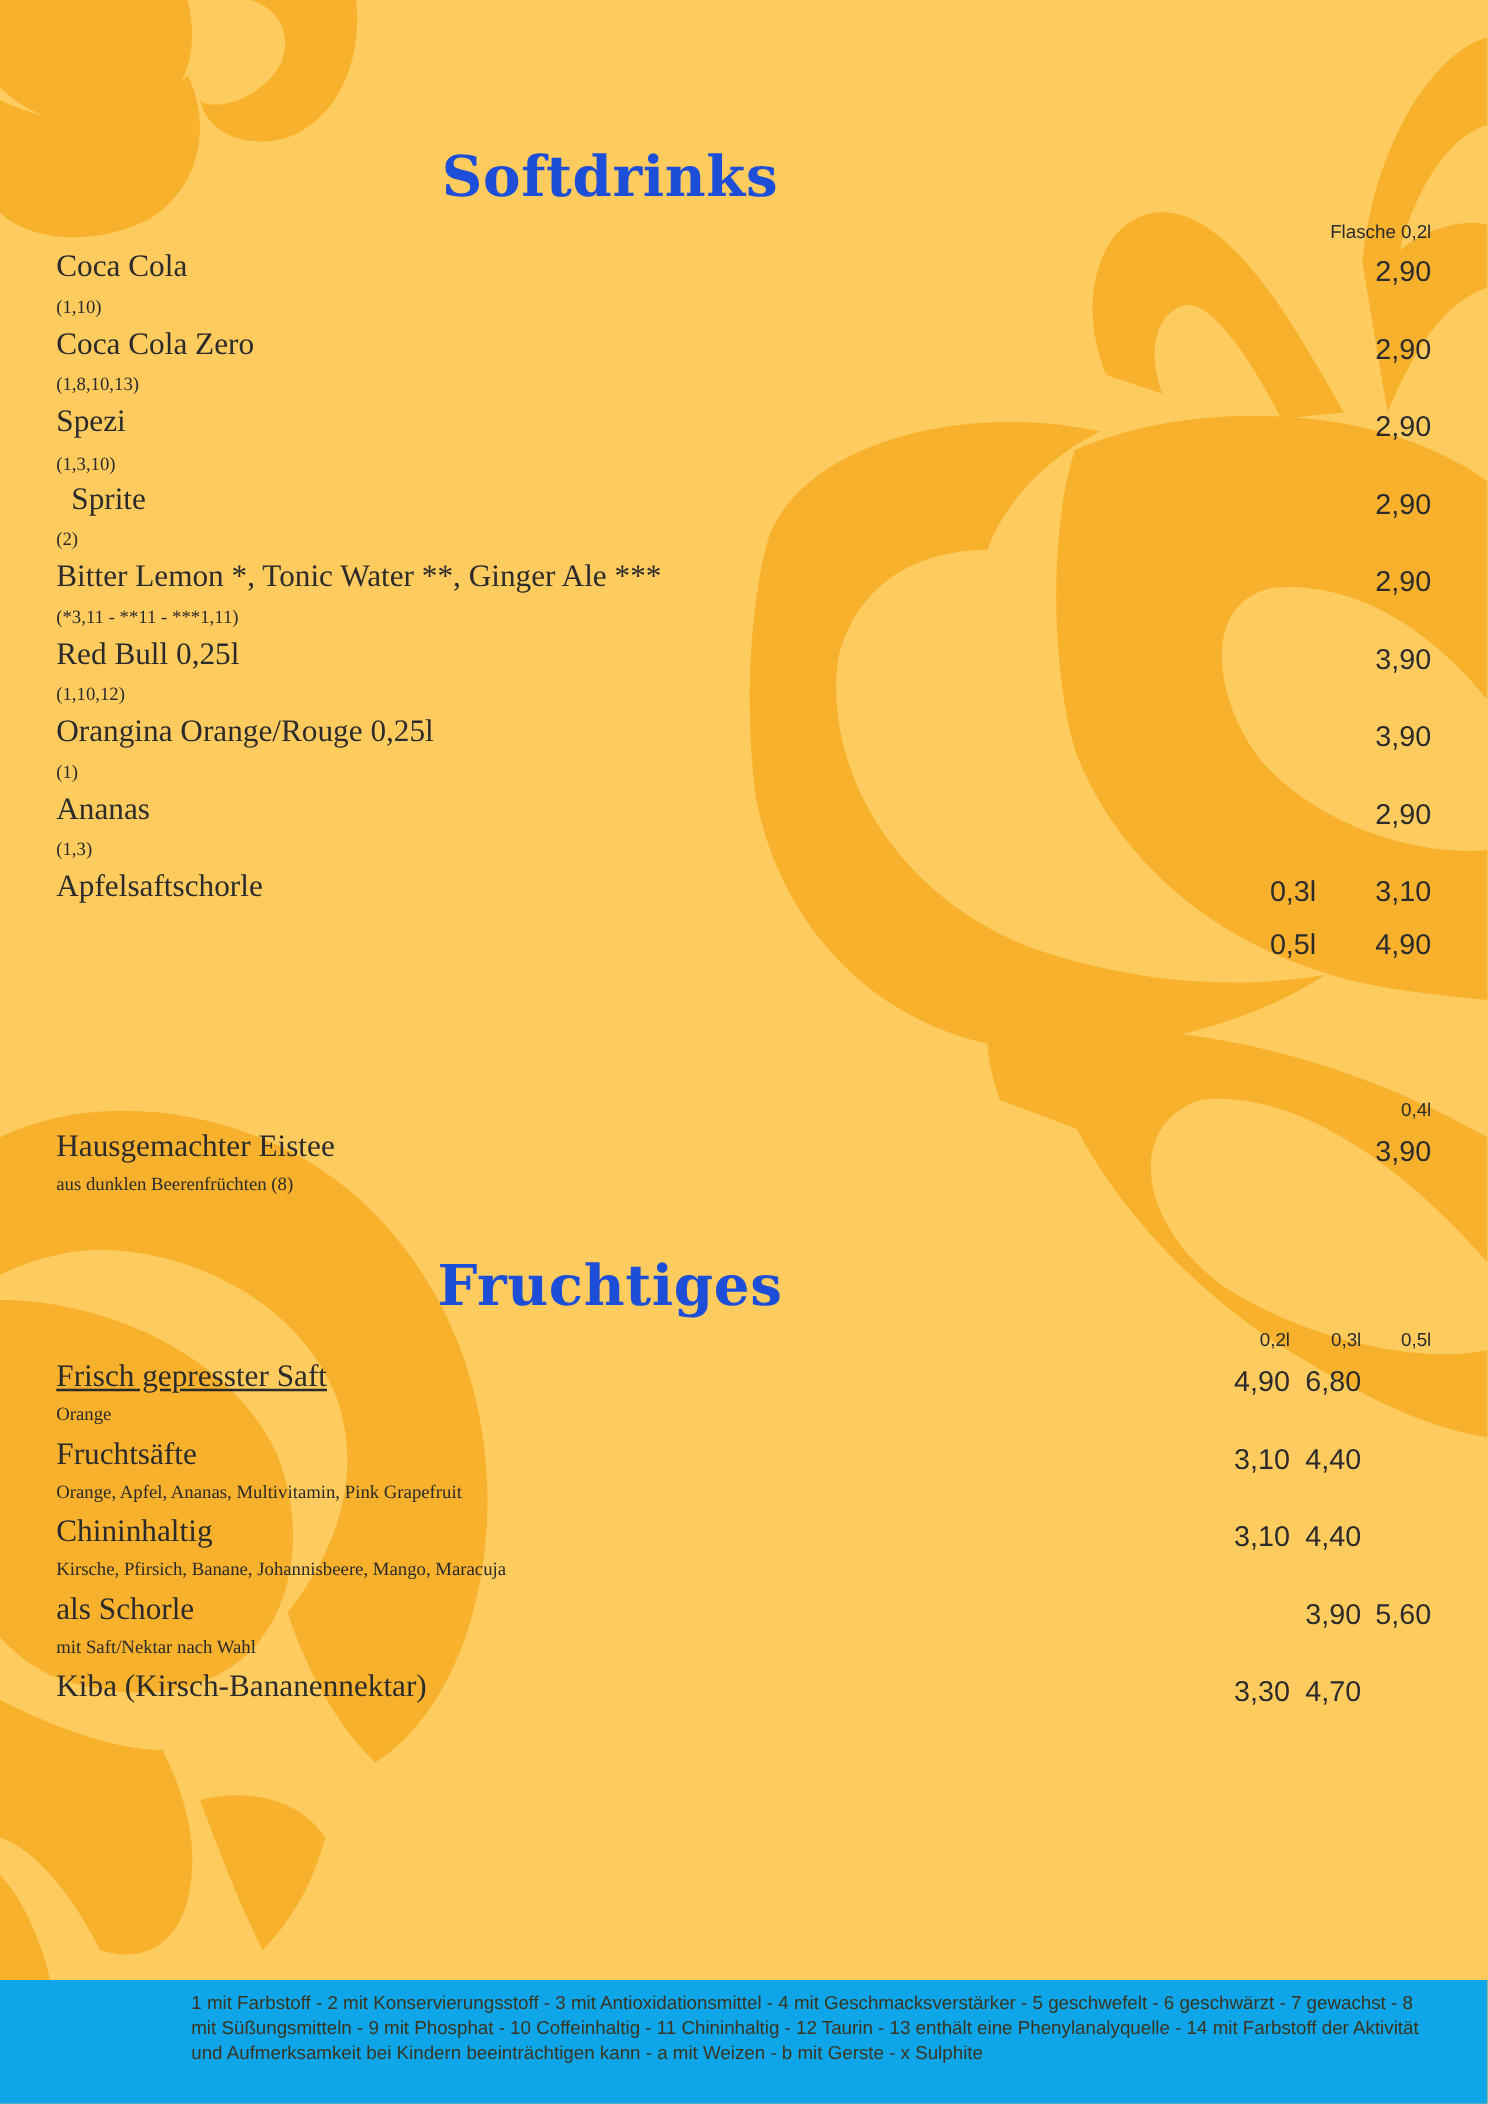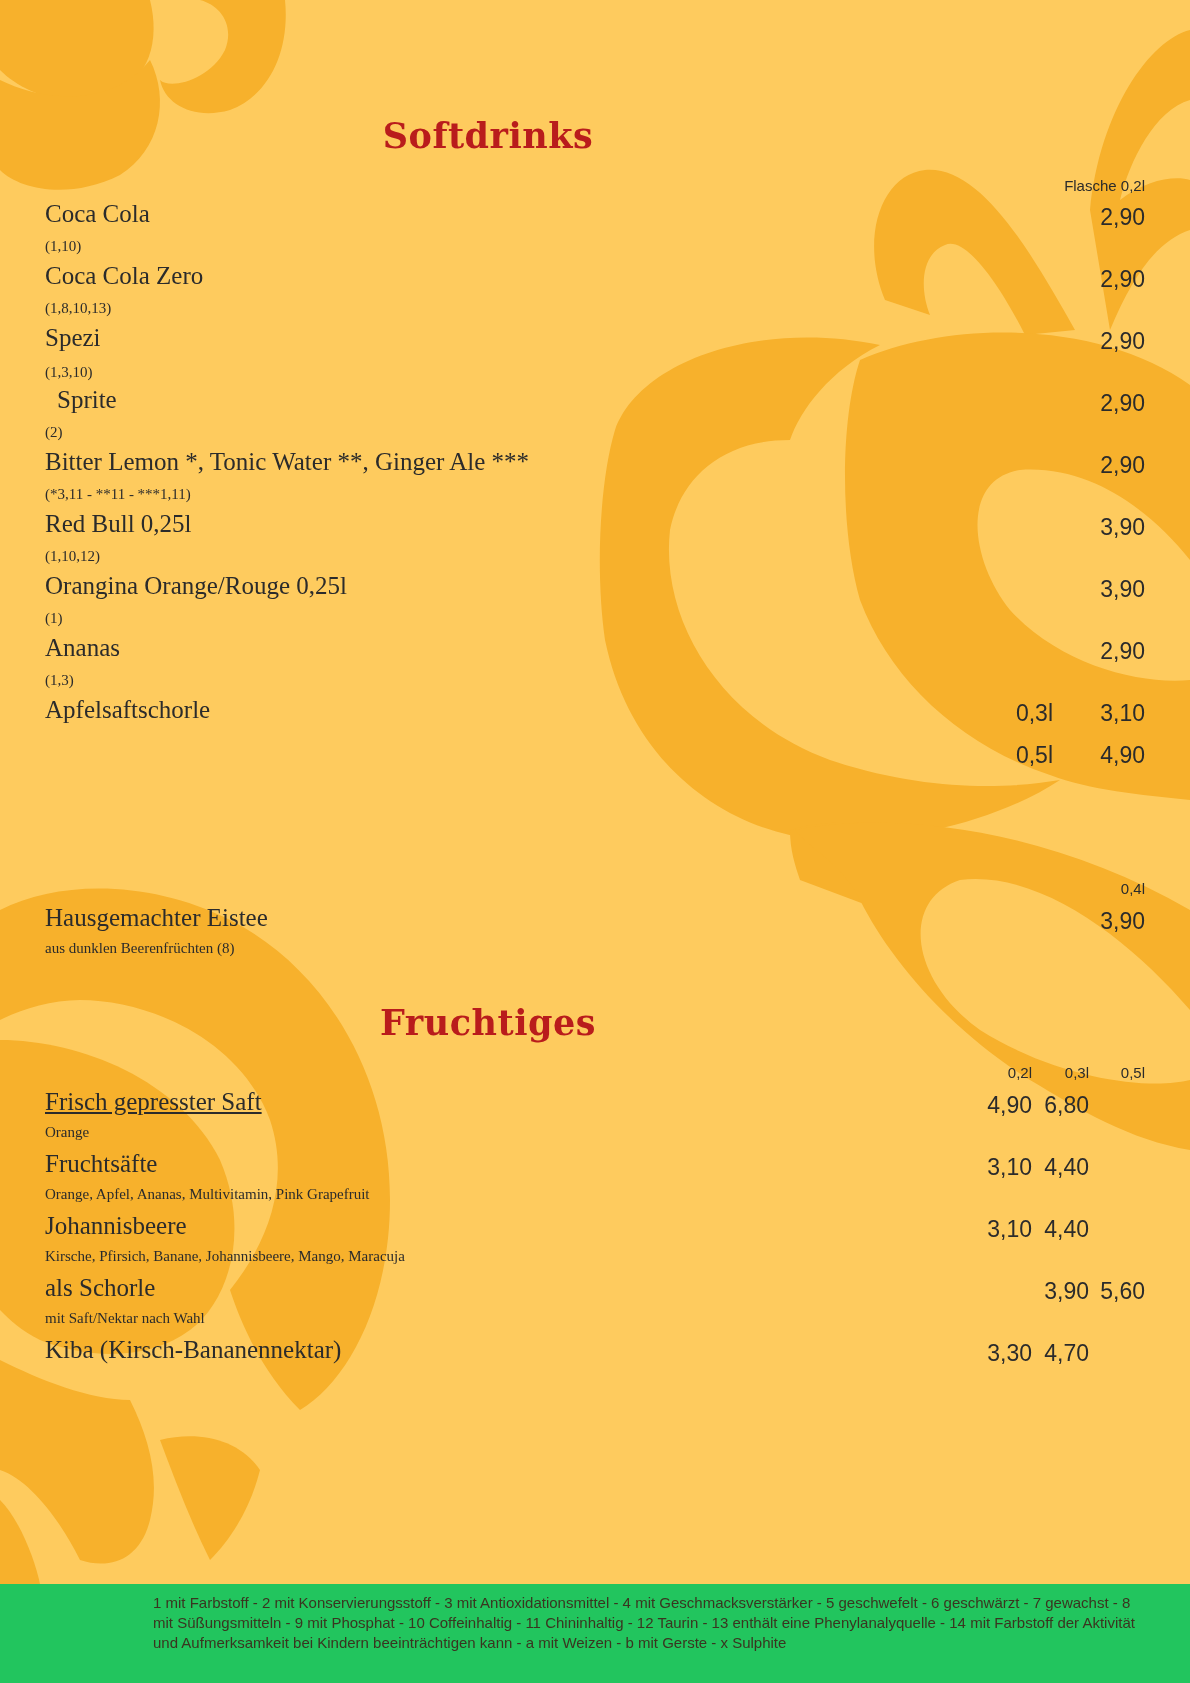--- a/index.html
+++ b/index.html
@@ -8,39 +8,39 @@
     background:#fecb5e;
     font-family:"Liberation Serif", serif;
     color:#2b2b2b;
   }
   .bg { position:absolute; left:0; top:0; width:1190px; height:1683px; z-index:0; }
   .content { position:absolute; left:0; top:0; width:1190px; height:1683px; z-index:1; }
 
   .section-title {
     position:absolute; left:0; width:976px; text-align:center;
     font-family:"DejaVu Serif", serif; font-weight:bold;
-    font-size:35px; color:#b91c1c; letter-spacing:0.5px;
+    font-size:45px; color:#1d4ed8; letter-spacing:0.5px;
   }
   .item-name {
     position:absolute; left:45px; font-size:25px; color:#2b2b2b; white-space:nowrap;
   }
   .item-desc {
     position:absolute; left:45px; font-size:15px; color:#2b2b2b; white-space:nowrap;
   }
   .price, .size, .col-head {
     position:absolute; font-family:"Liberation Sans", sans-serif; color:#2b2b2b;
     white-space:nowrap; text-align:right;
   }
   .price { font-size:23px; font-weight:normal; }
   .size { font-size:23px; }
   .col-head { font-size:15px; }
 
   .footer {
     position:absolute; left:0; top:1584px; width:1190px; height:99px;
-    background:#22c55e;
+    background:#0ea5e9;
   }
   .footer-text {
     position:absolute; left:153px; top:9px; width:990px;
     font-family:"Liberation Sans", sans-serif; font-size:15px; line-height:20px;
     color:#3a3520;
   }
 </style>
 </head>
 <body>
 
@@ -139,21 +139,21 @@
     <div class="price" style="right:45px; top:1092px;"></div>
   </div>
   <div>
     <div class="item-name" style="top:1150px;">Fruchtsäfte</div>
     <div class="item-desc" style="top:1186px;">Orange, Apfel, Ananas, Multivitamin, Pink Grapefruit</div>
     <div class="price" style="right:158px; top:1154px;">3,10</div>
     <div class="price" style="right:101px; top:1154px;">4,40</div>
     <div class="price" style="right:45px; top:1154px;"></div>
   </div>
   <div>
-    <div class="item-name" style="top:1212px;">Johannisbeere</div>
+    <div class="item-name" style="top:1212px;">Chininhaltig</div>
     <div class="item-desc" style="top:1248px;">Kirsche, Pfirsich, Banane, Johannisbeere, Mango, Maracuja</div>
     <div class="price" style="right:158px; top:1216px;">3,10</div>
     <div class="price" style="right:101px; top:1216px;">4,40</div>
     <div class="price" style="right:45px; top:1216px;"></div>
   </div>
   <div>
     <div class="item-name" style="top:1274px;">als Schorle</div>
     <div class="item-desc" style="top:1310px;">mit Saft/Nektar nach Wahl</div>
     <div class="price" style="right:158px; top:1278px;"></div>
     <div class="price" style="right:101px; top:1278px;">3,90</div>

